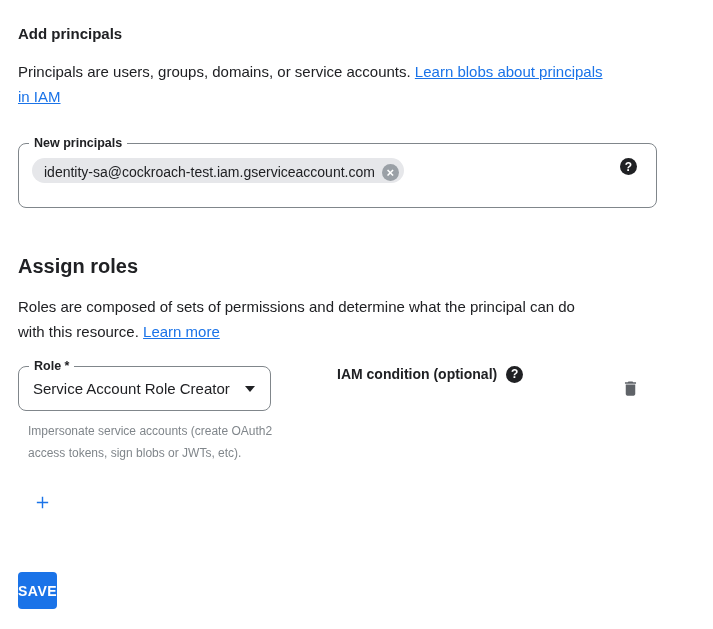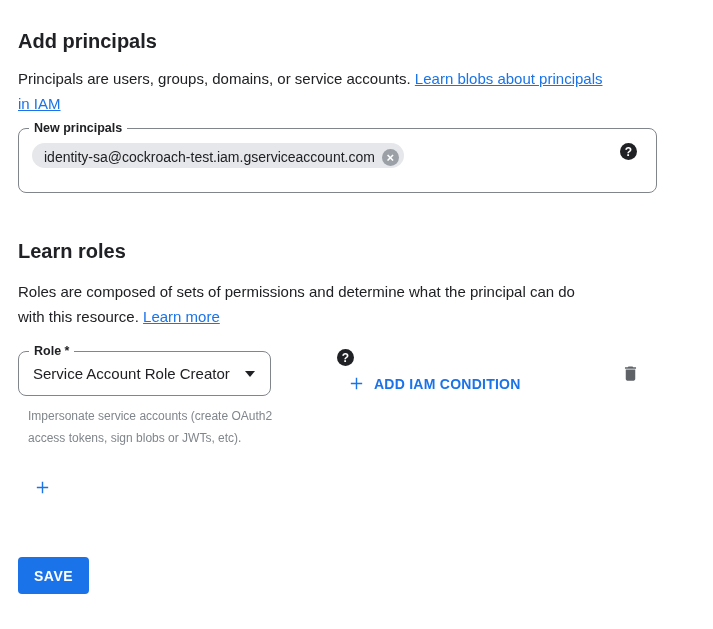--- a/index.html
+++ b/index.html
@@ -1,32 +1,32 @@
 <!DOCTYPE html>
 <html><head>
 <meta charset="utf-8">
 <style>
   * { box-sizing: border-box; margin: 0; padding: 0; }
   html, body { background: #fff; }
   body { font-family: "Liberation Sans", sans-serif; color: #202124; }
   .page { position: relative; width: 713px; height: 629px; background: #fff; overflow: hidden; }
 
-  h1.title { padding: 29px 18px 0; font-size: 20px; line-height: 24px; font-weight: 700; color: #202124; }
+  h1.title { padding: 22px 18px 0; font-size: 15px; line-height: 24px; font-weight: 700; color: #202124; }
   h2.title { margin: 46px 18px 0; font-size: 20px; line-height: 24px; font-weight: 700; color: #202124; }
 
   p.body-text { margin: 13px 20px 0 18px; font-size: 15px; line-height: 25px; color: #202124; }
   p.body-text-2 { margin: 16px 20px 0 18px; font-size: 15px; line-height: 25px; color: #202124; }
   a.link { color: #1a73e8; text-decoration: underline; cursor: pointer; }
 
   
   .outlined-field { position: relative; border: 1px solid #80868b; border-radius: 8px; background: #fff; }
   .field-label { position: absolute; top: -9px; left: 10px; background: #fff; padding: 0 5px;
                  font-size: 12.5px; font-weight: 700; color: #202124; line-height: 17px; white-space: nowrap; }
 
-  .principals-field { margin: 12px 18px 0; width: 639px; height: 65px; }
+  .principals-field { margin: 34px 18px 0; width: 639px; height: 65px; }
   .chip { display: inline-flex; align-items: center; margin: 14px 0 0 13px; height: 25px;
           background: #e6e7ea; border-radius: 13px; padding: 3px 5px 0 12px; gap: 7px; }
   .chip-text { font-size: 14px; color: #202124; line-height: 25px; }
   .chip-remove { width: 17px; height: 17px; border-radius: 50%; background: #9aa0a6; color: #fff;
                  display: inline-flex; align-items: center; justify-content: center;
                  font-size: 13px; font-weight: 700; cursor: pointer; line-height: 1; }
   .help-icon { width: 17px; height: 17px; border-radius: 50%; background: #202124; color: #fff;
                display: inline-flex; align-items: center; justify-content: center;
                font-size: 12px; font-weight: 700; cursor: pointer; line-height: 1; flex: none; }
   .field-help { position: absolute; top: 14px; right: 19px; }
@@ -50,21 +50,21 @@
                  background: none; border: none; font-family: inherit; }
   .add-condition-btn { margin: 9px 0 0 11px; }
   .add-another-btn { margin: 30px 0 0 34px; }
 
   .trash-btn { margin-left: auto; margin-right: 73px; margin-top: 12px; cursor: pointer;
                background: none; border: none; line-height: 0; padding: 0; }
 
   .actions { display: flex; gap: 18px; margin: 57px 0 0 18px; }
   .btn { height: 37px; border-radius: 4px; font-family: inherit; font-size: 14px; font-weight: 700;
          letter-spacing: 0.5px; cursor: pointer; display: inline-flex; align-items: center; }
-  .btn-primary { background: #1a73e8; color: #fff; border: none; padding: 0 16px; }
+  .btn-primary { background: #1a73e8; color: #fff; border: none; padding: 0 0; }
   .btn-secondary { background: #fff; color: #1a73e8; border: 1px solid #dadce0; padding: 0 19px;
                    box-shadow: 0 1px 2px rgba(0,0,0,0.15); }
 </style>
 </head>
 <body>
 
 <div class="page">
 
   <h1 class="title">Add principals</h1>
 
@@ -72,46 +72,41 @@
 
   <div class="outlined-field principals-field">
     <span class="field-label">New principals</span>
     <span class="chip">
       <span class="chip-text">identity-sa@cockroach-test.iam.gserviceaccount.com</span>
       <span class="chip-remove">×</span>
     </span>
     <span class="help-icon field-help">?</span>
   </div>
 
-  <h2 class="title">Learn roles</h2>
+  <h2 class="title">Assign roles</h2>
 
   <p class="body-text-2"><span>Roles are composed of sets of permissions and determine what the principal can do</span><br><span>with this resource.</span> <a class="link">Learn more</a></p>
 
   <div class="role-row">
     <div class="role-col">
       <div class="outlined-field role-field">
         <span class="field-label">Role *</span>
         <div class="role-value-wrap">
           <span class="role-value">Service Account Role Creator</span>
         </div>
         <span class="dropdown-arrow"></span>
       </div>
       <div class="helper-text">Impersonate service accounts (create OAuth2 access tokens, sign blobs or JWTs, etc).</div>
     </div>
 
     <div class="condition-col">
       <div class="condition-label-row">
+        <span class="condition-label">IAM condition (optional)</span>
         <span class="help-icon">?</span>
       </div>
-      <button class="text-button add-condition-btn">
-        <svg width="17" height="17" viewBox="0 0 24 24" fill="#1a73e8">
-            <path d="M11 4v7H4v2h7v7h2v-7h7v-2h-7V4z"></path>
-          </svg>
-        <span>ADD IAM CONDITION</span>
-      </button>
     </div>
 
     <button class="trash-btn">
       <svg width="19" height="21" viewBox="0 0 24 24" fill="#5f6368">
           <path d="M6 19c0 1.1.9 2 2 2h8c1.1 0 2-.9 2-2V7H6v12zM19 4h-3.5l-1-1h-5l-1 1H5v2h14V4z"></path>
         </svg>
     </button>
   </div>
 
   <button class="text-button add-another-btn">

